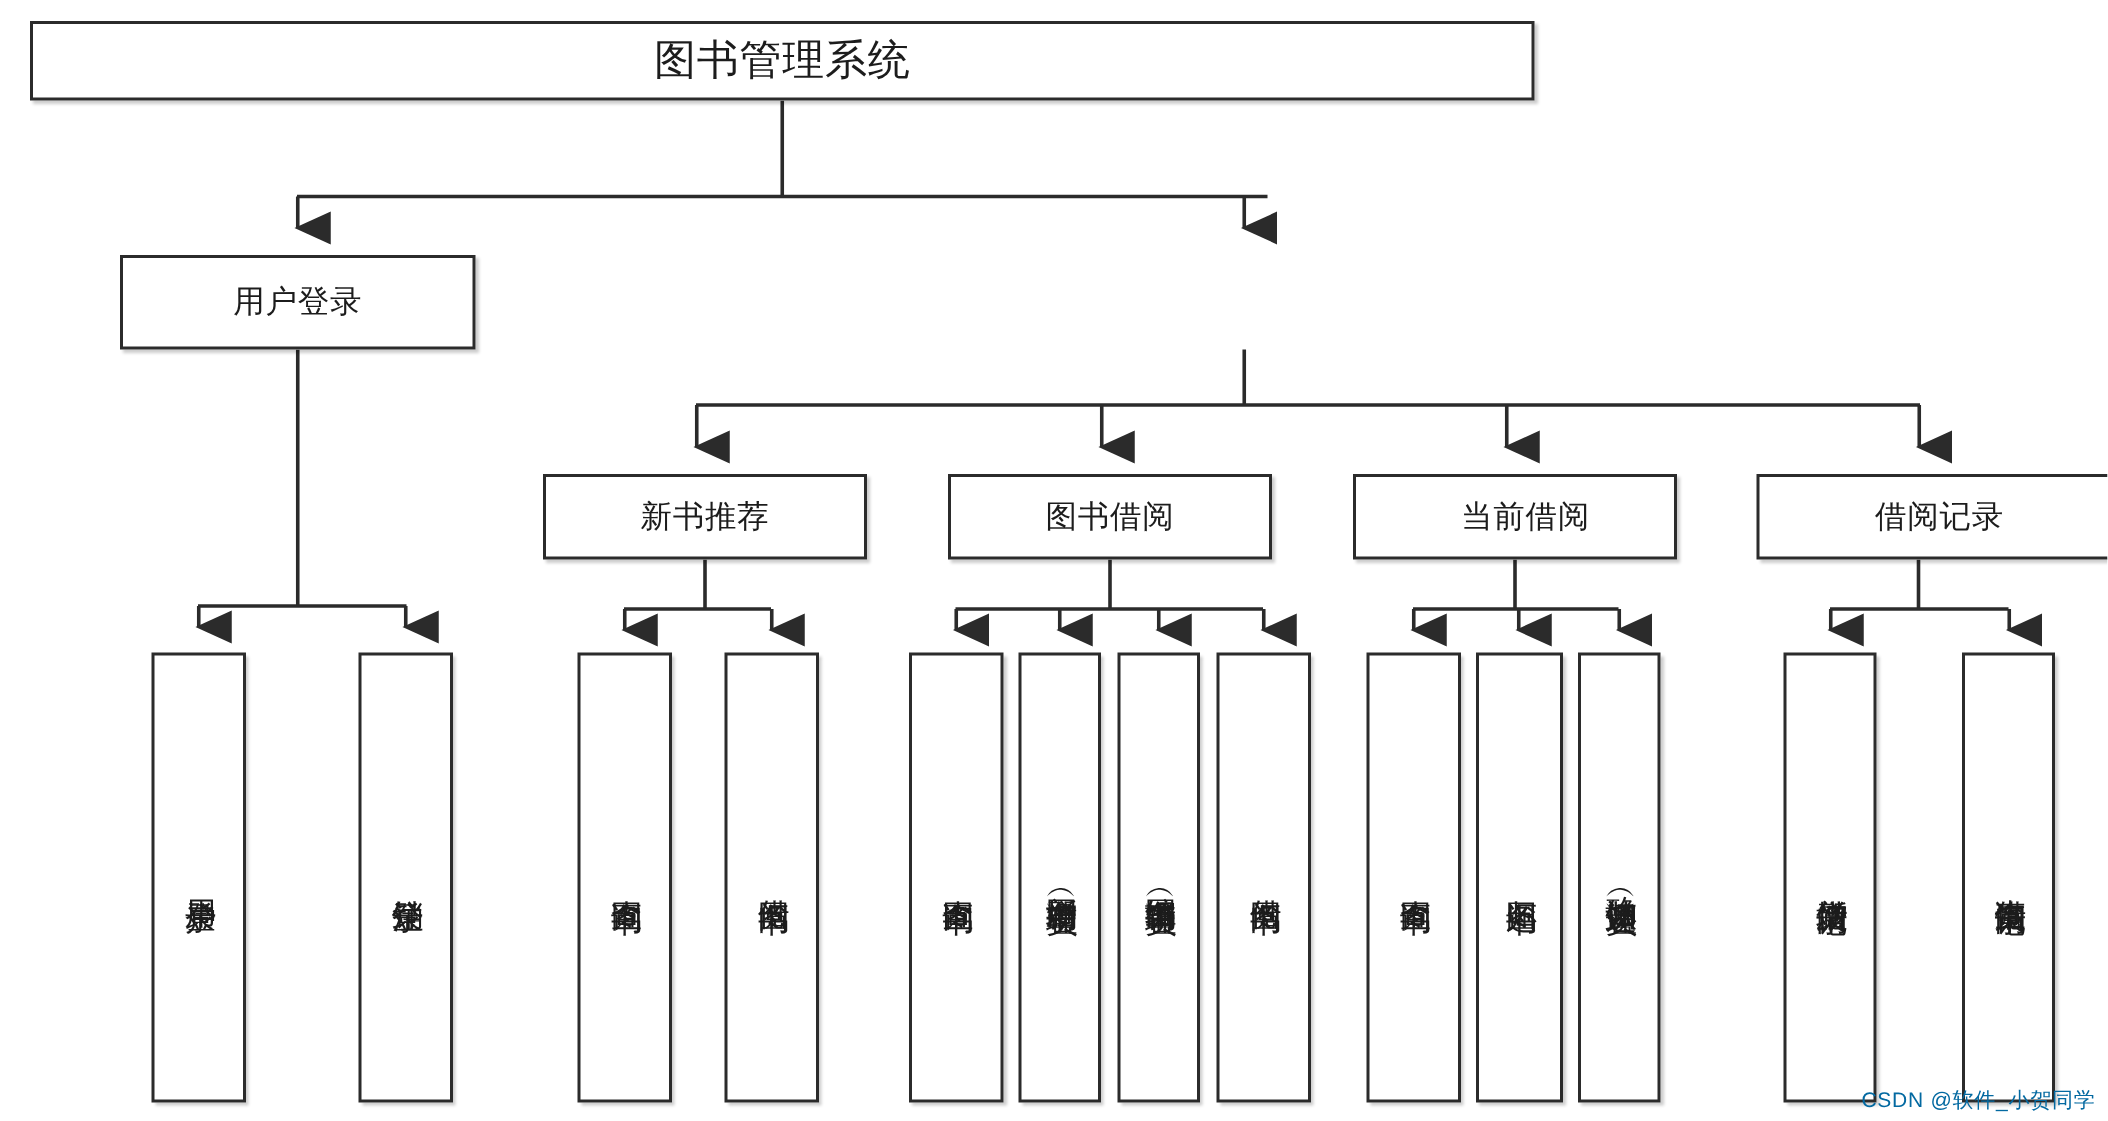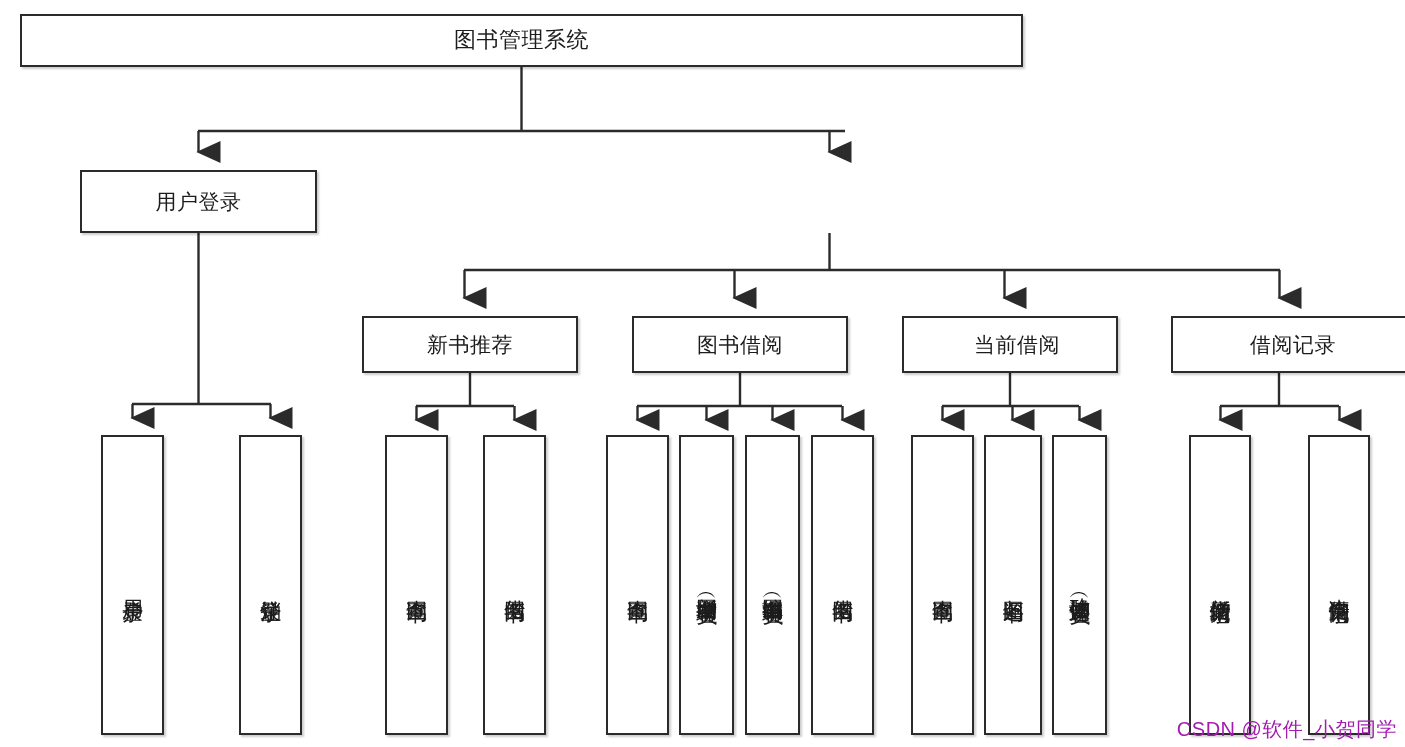--- a/index.html
+++ b/index.html
@@ -37,41 +37,41 @@
   }
   .node.shadow {
     box-shadow: 2px 2px 2px rgba(0,0,0,0.20);
   }
   .node .lbl {
     font-size: 21px;
     line-height: 1.1;
     white-space: nowrap;
     letter-spacing: 0.5px;
   }
-  .node.root .lbl { font-size: 22px; }
+  .node.root .lbl { font-size: 28px; }
   .node.leaf {
     align-items: center;
     justify-content: center;
     padding: 6px 0;
   }
   .node.leaf .lbl {
     writing-mode: vertical-rl;
     text-orientation: upright;
     white-space: normal;
     font-size: 21px;
     line-height: 1.08;
     letter-spacing: 1px;
     max-height: 100%;
   }
   #watermark {
     position: absolute;
     right: 8px;
     bottom: 4px;
-    font-size: 20px;
-    color: #a21caf;
+    font-size: 14px;
+    color: #0369a1;
     letter-spacing: 0.5px;
     white-space: nowrap;
     z-index: 6;
     pointer-events: none;
   }
 </style>
 </head>
 <body>
 
 <div id="canvas">

